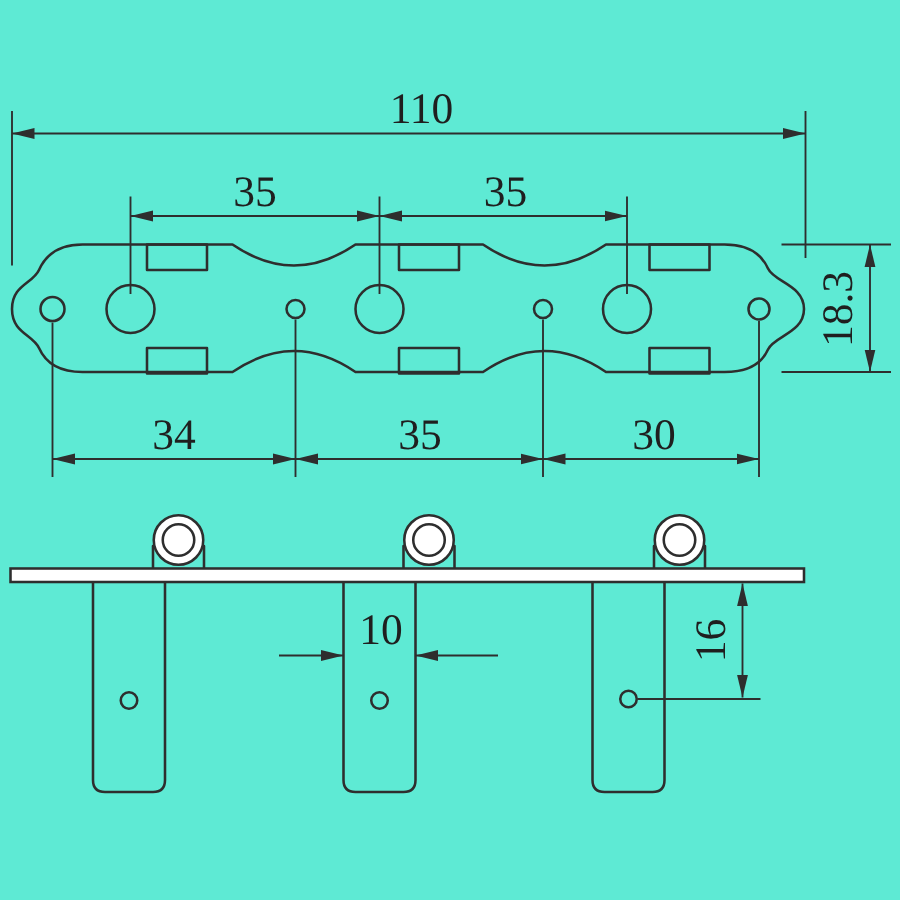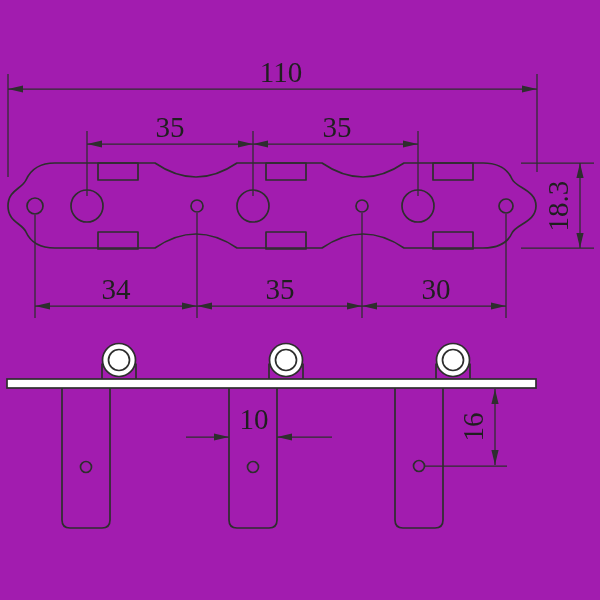--- a/index.html
+++ b/index.html
@@ -6,21 +6,21 @@
     margin: 0;
     padding: 0;
     background: #ffffff;
     width: 600px;
     height: 600px;
     font-family: "Liberation Serif", serif;
   }
   .sheet {
     width: 600px;
     height: 600px;
-    background: #a21caf;
+    background: #5eead4;
     position: relative;
   }
   svg { display: block; }
   .geo {
     fill: none;
     stroke: #2e2e2e;
     stroke-width: 1.7;
     stroke-linejoin: round;
   }
   .geo-fill-white {

